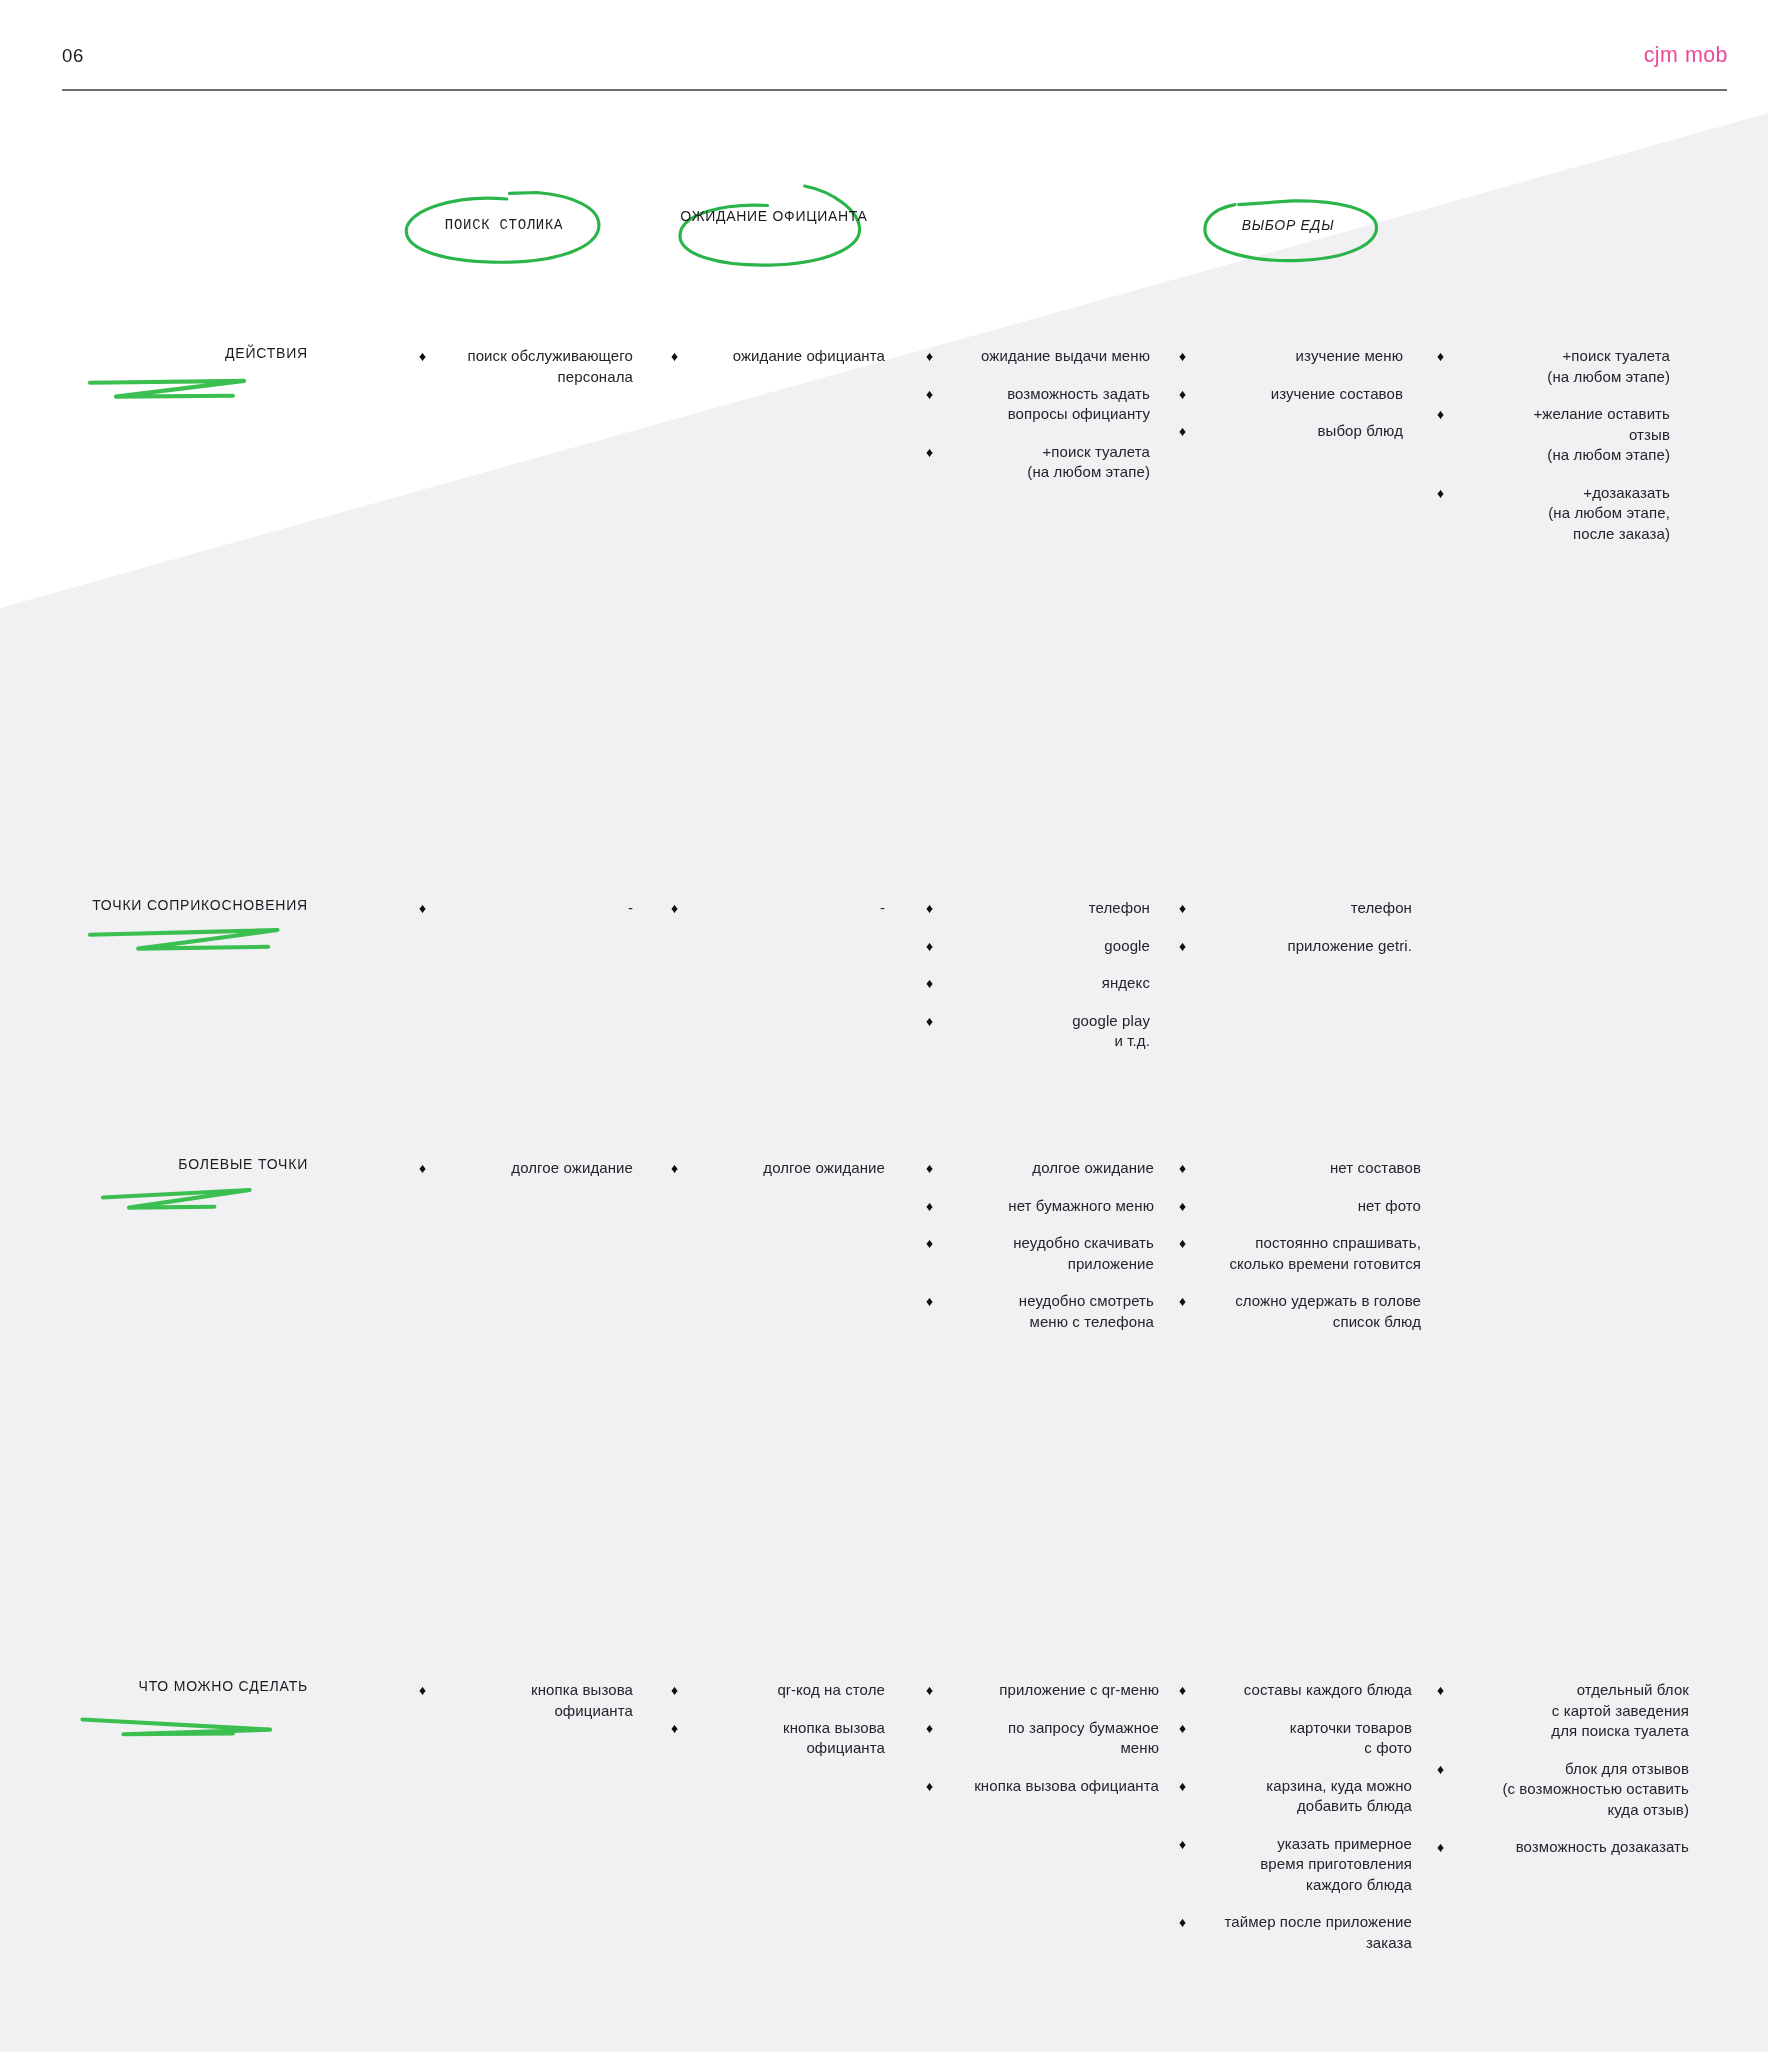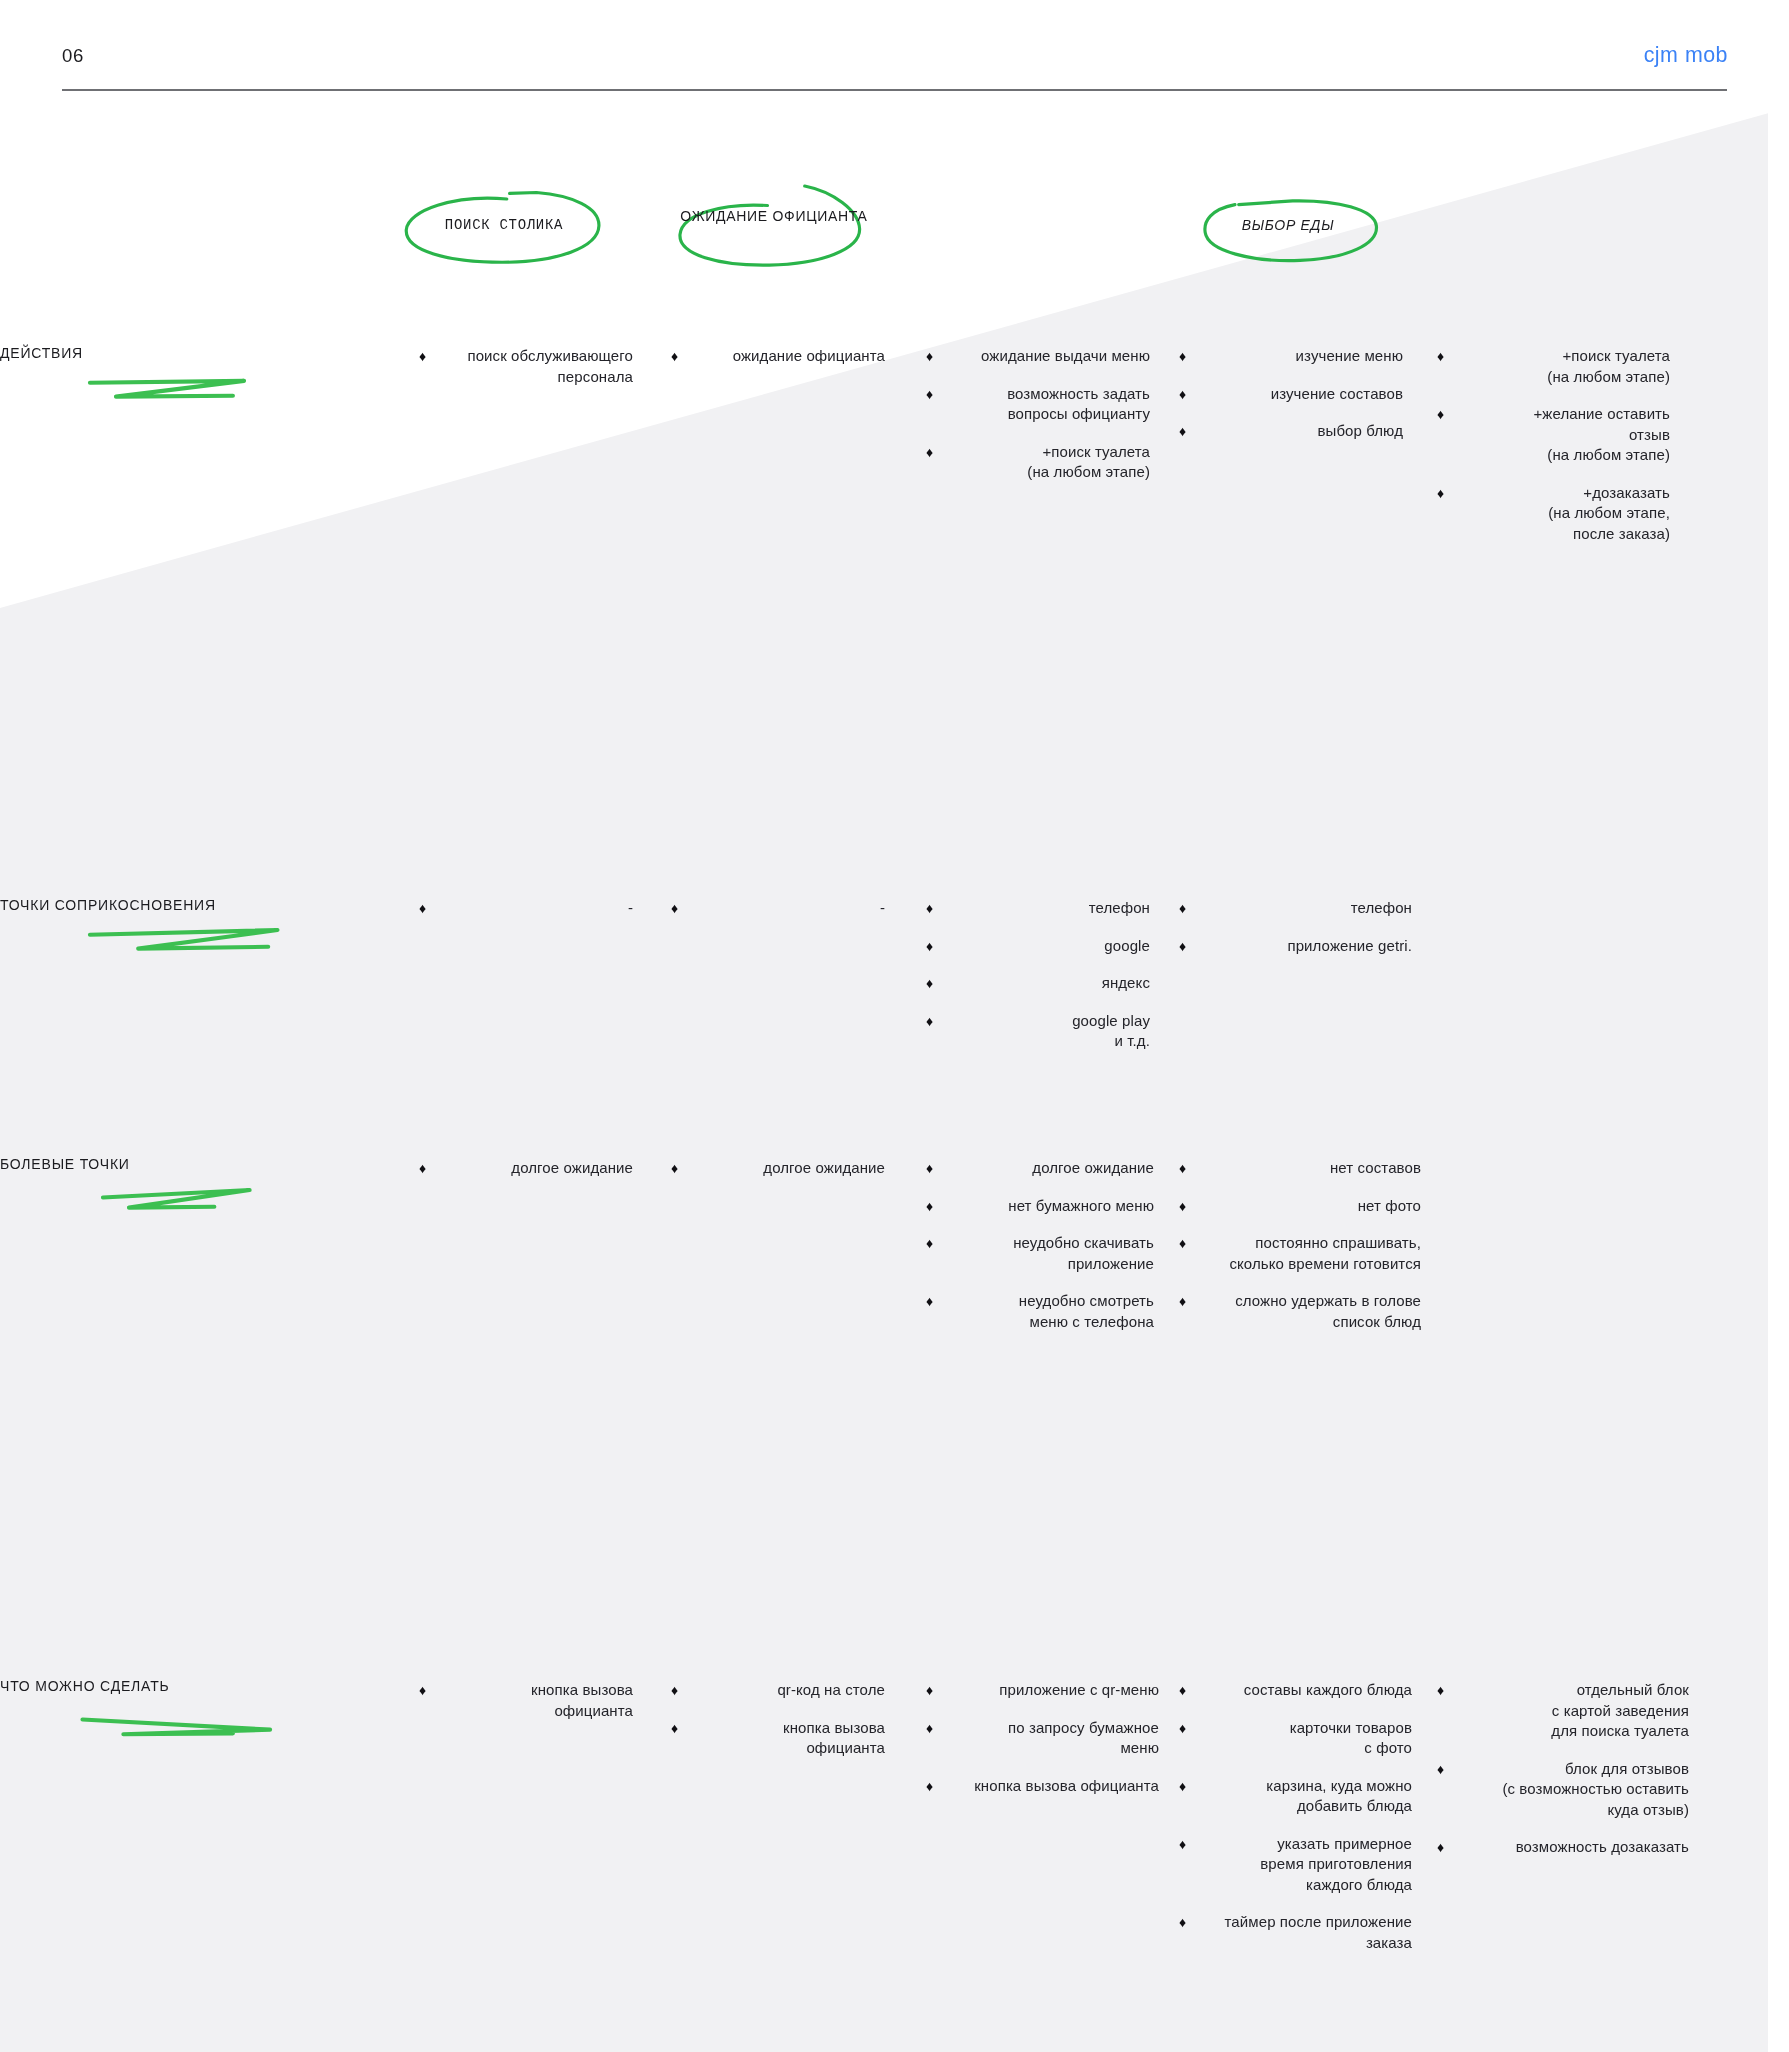--- a/index.html
+++ b/index.html
@@ -41,21 +41,21 @@
     font-size: 18.6px;
     letter-spacing: 0.6px;
     color: #1b1b1f;
   }
   #header-title {
     position: absolute;
     right: 62px;
     top: 43px;
     font-size: 21.4px;
     letter-spacing: 0.5px;
-    color: #3b82f6;
+    color: #ec4899;
     text-transform: lowercase;
   }
   #header-rule {
     position: absolute;
     left: 62px;
     top: 89px;
     width: 1665px;
     height: 1.9px;
     background: #6f7074;
   }
@@ -89,21 +89,21 @@
   .row-label {
     position: absolute;
     z-index: 4;
     width: 308px;
   }
   .row-label .row-label-text {
     position: absolute;
     left: 0;
     top: 0;
     width: 308px;
-    text-align: left;
+    text-align: right;
     font-size: 14px;
     letter-spacing: 0.8px;
     color: #1b1b1f;
     text-transform: uppercase;
     white-space: nowrap;
   }
   .row-label .squiggle {
     position: absolute;
     left: 0;
     top: 20.5px;

